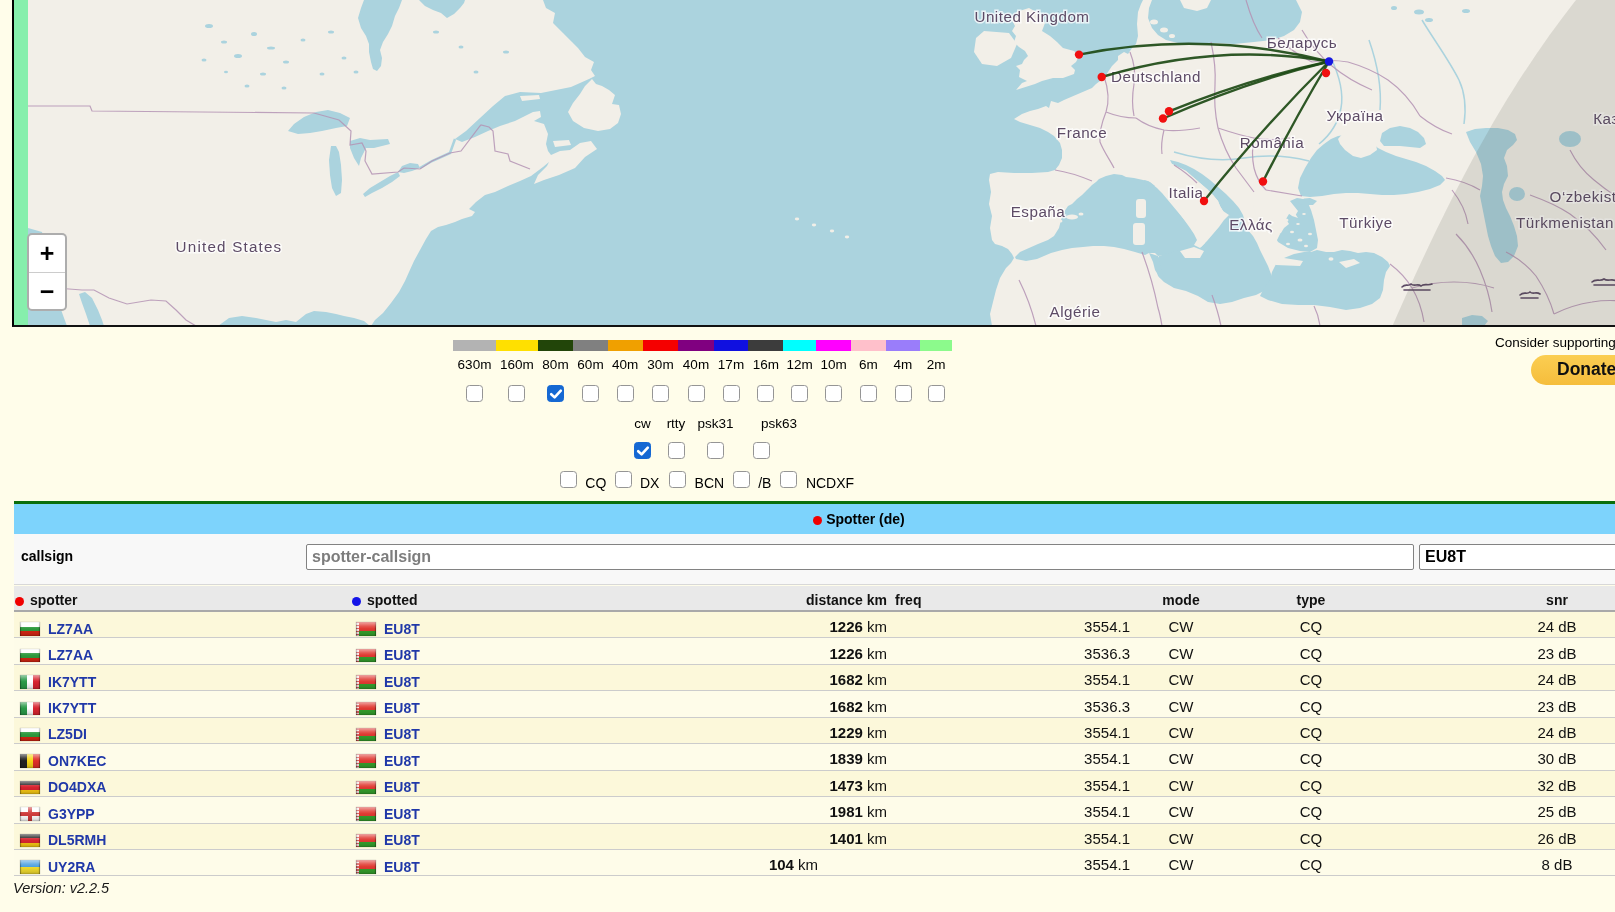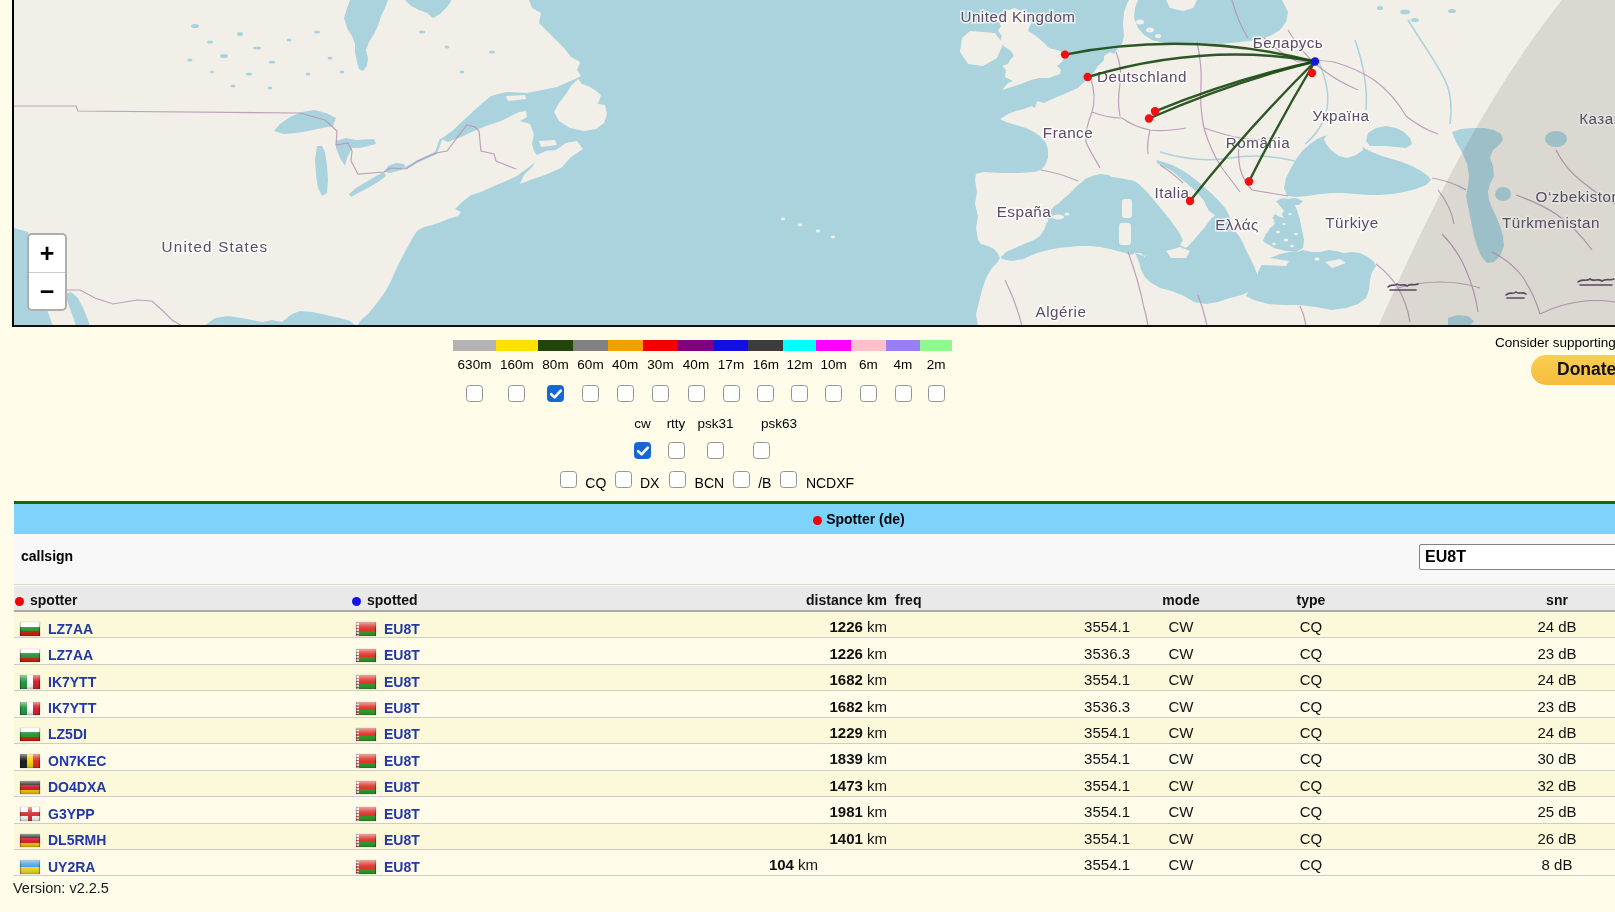--- a/index.html
+++ b/index.html
@@ -1,17 +1,17 @@
 <!DOCTYPE html>
 <html><head><meta charset="utf-8"><title>spots</title><style>
 html,body{margin:0;padding:0;}
 body{width:1615px;height:912px;overflow:hidden;position:relative;background:#fffdea;
  font-family:"Liberation Sans",sans-serif;}
 #map{position:absolute;left:12px;top:0;width:1603px;height:327px;border-left:2px solid #000;
- border-bottom:2px solid #111;box-sizing:border-box;background:#fde047;}
+ border-bottom:2px solid #111;box-sizing:border-box;background:#86efac;padding-left:14px;}
 #zoomctl{position:absolute;left:27px;top:233px;width:36px;height:74px;background:#fff;
  border:2px solid rgba(0,0,0,0.32);border-radius:5px;z-index:50;}
 #zoomctl .zb{width:36px;height:37px;text-align:center;color:#000;font-weight:bold;
  font-size:25px;line-height:36px;font-family:"Liberation Sans",sans-serif;}
 #zoomctl .zb+.zb{border-top:1px solid #ccc;}
 .cb{position:absolute;width:17px;height:17px;box-sizing:border-box;background:#fff;
  border:1.4px solid #959595;border-radius:3.5px;}
 .cb.on{background:#1568d3;border-color:#1568d3;}
 .cb.on svg{position:absolute;left:1px;top:1px;}
 .lbl{position:absolute;font-size:13.5px;color:#000;text-align:center;white-space:nowrap;}
@@ -54,21 +54,21 @@
 .fBE{background:linear-gradient(90deg,#222 0 33%,#f7d618 33% 67%,#e03028 67% 100%);}
 .fDE{background:linear-gradient(#222 0 34%,#d8242f 34% 67%,#f7c913 67% 100%);}
 .fEN{background:linear-gradient(90deg,rgba(0,0,0,0) 0 41%,#d03c3c 41% 59%,rgba(0,0,0,0) 59%),
  linear-gradient(rgba(0,0,0,0) 0 34%,#d03c3c 34% 63%,rgba(0,0,0,0) 63%),
  linear-gradient(#fff,#fff);}
 .fUA{background:linear-gradient(#4da0e0 0 50%,#f2dc2e 50% 100%);}
 .fBY{background:repeating-linear-gradient(#d86060 0 1.5px,#fbe9e9 1.5px 3px),
  linear-gradient(#e03a32 0 62%,#35a02c 62% 100%);background-size:3.2px 100%,100% 100%;
  background-repeat:no-repeat;background-position:0 0,0 0;}
 .num{font-weight:bold;}
-#version{position:absolute;left:13px;top:880px;font-size:14.5px;color:#191919;}
+#version{position:absolute;left:13px;top:880px;font-size:14.5px;color:#191919;font-style:italic;}
 </style></head>
 <body>
 <div id="map">
     <svg width="1601" height="325" viewBox="14 0 1601 325" style="display:block" shape-rendering="geometricPrecision">
 <rect x="14" y="0" width="1601" height="325" fill="#f2efe8"></rect>
 <path fill="#abd3de" d="M350,0 L347,8 L344,18 L347,28 L352,36 L355,44 L355,52 L357,62 L359,69 L363,71 L367,66 L368,58 L366,50 L369,42 L374,34 L378,26 L381,16 L385,8 L388,0 Z"></path>
 <path fill="#abd3de" d="M405,0 L411,6 L419,10 L427,13 L433,18 L440,14 L446,8 L450,3 L451,0 Z"></path>
 <path fill="#abd3de" d="M529,0 L532,8 L541,13 L539,23 L549,33 L558,42 L564,48 L571,57 L580,62 L577,70 L581,76 L575,79 L557,87 L542,90 L527,93 L506,92 L491,96 L479,106 L466,118 L452,131 L441,139 L448,142 L461,137 L474,131 L486,126 L501,121 L511,116 L519,112 L526,111 L527,117 L520,121 L530,124 L534,134 L532,144 L534,151 L537,155 L546,151 L556,150 L566,143 L577,141 L583,149 L571,157 L561,168 L545,175 L530,180 L520,184 L524,175 L533,166 L535,162 L529,167 L517,176 L506,181 L494,186 L481,192 L471,195 L462,202 L455,209 L461,212 L458,216 L448,219 L441,222 L432,225 L424,227 L417,231 L412,239 L406,250 L400,261 L395,272 L391,281 L385,292 L377,303 L369,313 L361,320 L357,326 L978,326 L976,314 L979,302 L982,290 L986,278 L992,268 L997,263 L1000,258 L998,254 L994,249 L988,246 L981,244 L978,240 L976,228 L978,216 L975,204 L977,192 L975,180 L976,174 L984,172 L1000,173 L1018,173 L1034,172 L1041,170 L1045,165 L1048,158 L1048,150 L1046,143 L1040,136 L1034,132 L1026,128 L1016,125 L1006,122 L1000,119 L1008,114 L1016,111 L1024,109 L1032,106 L1035,108 L1037,101 L1044,103 L1050,100 L1057,97 L1064,94 L1071,91 L1078,88 L1082,84 L1090,78 L1094,72 L1098,66 L1104,60 L1104,56 L1110,52 L1114,54 L1118,48 L1122,44 L1124,36 L1123,24 L1124,12 L1127,4 L1129,0 Z"></path>
 <path fill="#abd3de" d="M204,326 L215,318 L228,316 L242,318 L252,320 L262,322 L272,320 L282,322 L292,314 L300,311 L312,312 L322,314 L330,316 L340,318 L350,321 L356,326 Z"></path>
 <path fill="#abd3de" d="M14,228 L28,232 L33,250 L36,268 L40,286 L45,304 L50,318 L53,326 L14,326 Z"></path>
@@ -313,20 +313,21 @@
 <div class="cb" style="left:779.6px;top:471px"></div>
 <div class="lbl" style="left:805.9px;top:475px;text-align:left;font-size:14px">NCDXF</div>
 <div id="consider">Consider supporting this service</div>
 <div id="donate">Donate</div>
 <div id="greensep"></div>
 <div id="spotterhdr">
     <div class="in"><span class="dotR"></span>&nbsp;<b>Spotter (de)</b></div>
   </div>
 <div id="callband">
 <label>callsign</label>
+<div class="inp" id="inp1">spotter-callsign</div>
 <div class="inp" id="inp2">EU8T</div>
 </div>
 <table id="tbl">
 <colgroup>
       <col style="width:334px">
       <col style="width:352px">
       <col style="width:195px">
       <col style="width:243px">
       <col style="width:86px">
       <col style="width:174px">

